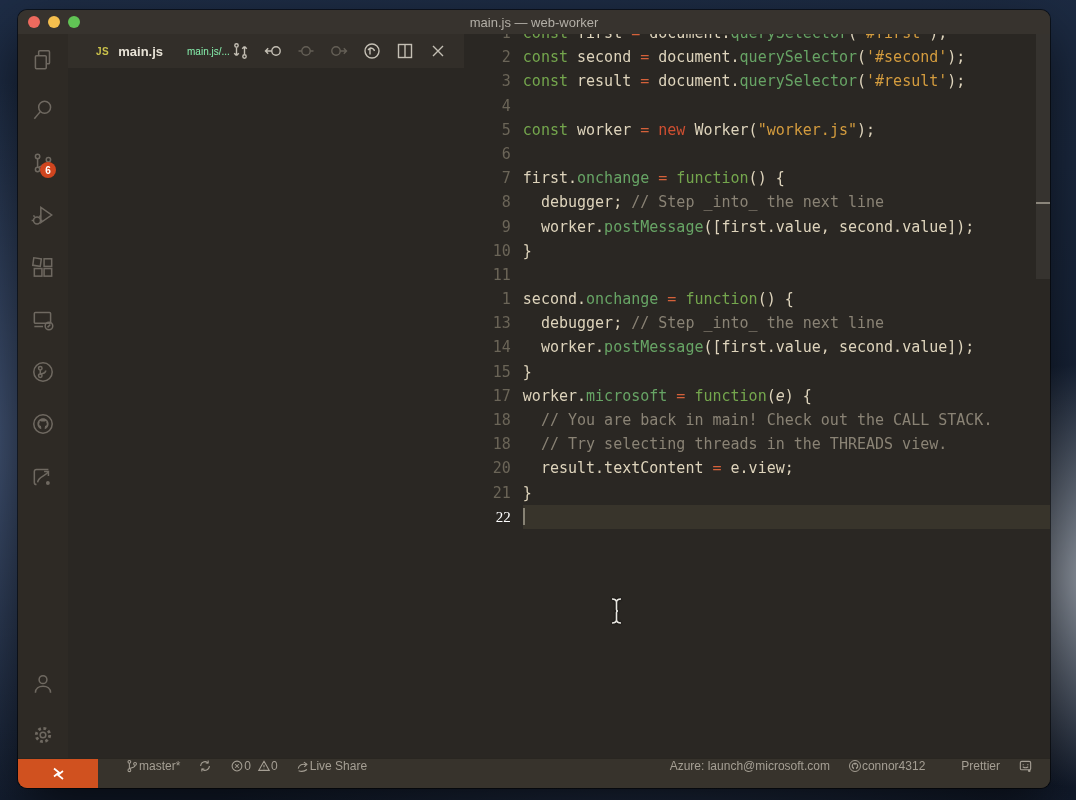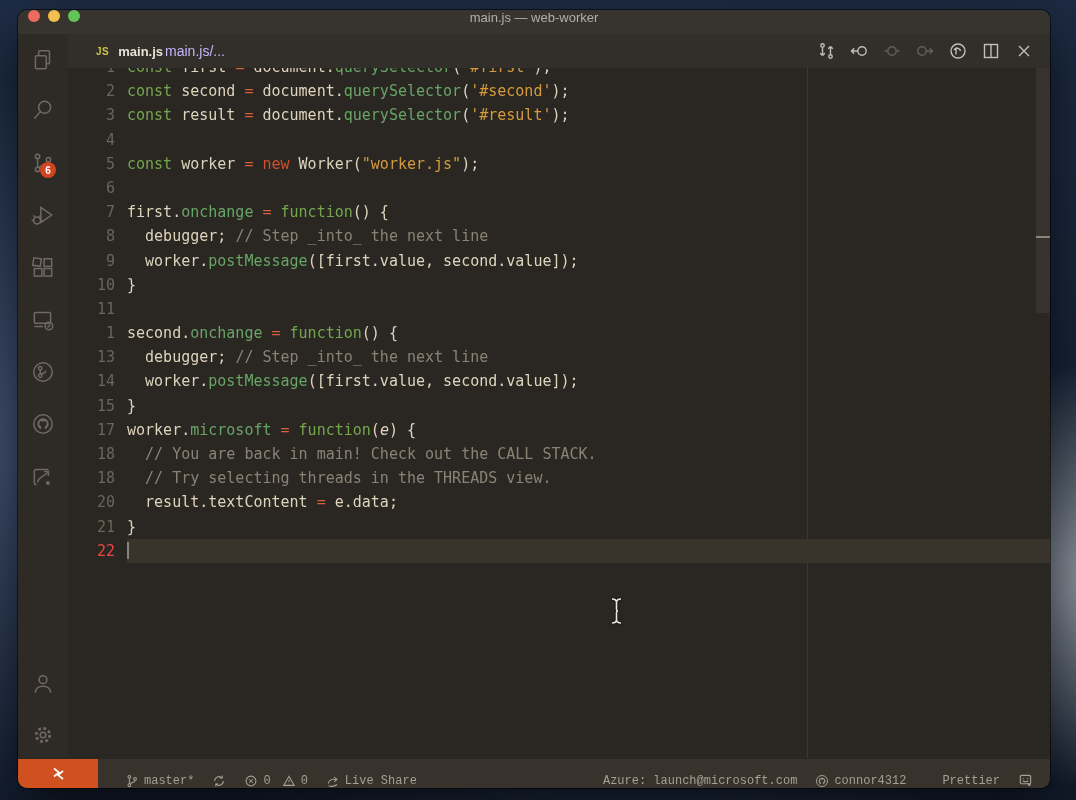--- a/index.html
+++ b/index.html
@@ -15,75 +15,75 @@
   }
   #window{
     position:absolute; left:18px; top:10px; width:1032px; height:778px;
     border-radius:9px; overflow:hidden;
     background:var(--editor-bg,#2a2723);
     box-shadow:0 24px 60px rgba(0,0,0,.65), 0 0 0 1px rgba(0,0,0,.55);
     display:flex; flex-direction:column;
   }
   
   .titlebar{ height:24px; flex:none; background:var(--titlebar-bg,#37332e); position:relative;
-    display:flex; align-items:flex-start; }
+    display:flex; align-items:center; }
   .lights{ display:flex; gap:8px; padding-left:10px; }
   .light{ width:12px; height:12px; border-radius:50%; }
   .light.red{ background:var(--traffic-red,#ed6a5e); }
   .light.yellow{ background:var(--traffic-yellow,#f5bf4e); }
   .light.green{ background:var(--traffic-green,#61c455); }
   .win-title{ position:absolute; left:0; right:0; text-align:center; font-size:13px;
     color:#b3afa7; pointer-events:none; }
   
   .content{ flex:1; min-height:0; display:flex; }
   .activitybar{ width:50px; flex:none; background:var(--activitybar-bg,#2e2a25); position:relative; }
   .ab-item{ position:absolute; left:12px; width:26px; height:26px; }
   .ab-item svg{ width:26px; height:26px; stroke:#6f6а61; }
   .ab-badge{ position:absolute; left:22px; top:128px; width:16px; height:16px; border-radius:50%;
     background:var(--badge-red,#d0451f); color:#fff; font-size:10px; font-weight:bold;
     display:flex; align-items:center; justify-content:center; z-index:2; }
-  .editor-col{ flex:1; min-width:0; display:flex; flex-direction:column; }
+  .editor-col{ flex:1; min-width:0; display:flex; flex-direction:row; }
   
   .tabbar{ height:34px; flex:none; background:var(--tabbar-bg,#322e29); display:flex; align-items:center; }
   .tab{ display:flex; align-items:center; padding-left:28px; gap:9px; height:100%; }
   .js-badge{ color:#cbc24b; font-weight:bold; font-size:10px; letter-spacing:.5px; }
   .tab-label{ color:#e7e2d6; font-size:13px; font-weight:bold; }
-  .breadcrumb{ color:#c4b5fd; font-size:14px; margin-left:2px; }
+  .breadcrumb{ color:#86efac; font-size:10px; margin-left:24px; }
   .tab-actions{ margin-left:auto; display:flex; align-items:center; gap:13px; padding-right:16px; }
   .tb-btn{ width:20px; height:20px; display:flex; align-items:center; justify-content:center; }
   
   .editor{ flex:1; position:relative; overflow:hidden; background:var(--editor-bg,#2a2723); }
   .ruler{ position:absolute; left:739px; top:0; bottom:0; width:1px; background:#3d3930; }
   .code-wrap{ position:absolute; left:0; right:0; top:-13px;
     font-family:"DejaVu Sans Mono", monospace; font-size:15px; }
   .code-row{ display:flex; height:24.2px; line-height:24.2px; position:relative; z-index:1; }
   .ln{ flex:none; width:47px; text-align:right; color:var(--linenum,#6b6558); user-select:none; }
   .code{ flex:1; margin-left:12px; white-space:pre; color:var(--text-code,#ded4bc); }
   .code-row.current .code{ background:var(--current-line-bg,#38342b); }
-  .code-row.current .ln{ color:#ef4444; }
+  .code-row.current .ln{ color:#ffffff;font-family:Liberation Serif, serif; }
   .code-row.current .code::before{ content:""; display:inline-block; width:2px; height:17px;
     vertical-align:-3px; background:#c9c3b1; opacity:.55; }
   .tk-kw{ color:var(--kw,#74a64d); }
   .tk-fn{ color:var(--fn,#67a465); }
   .tk-op{ color:var(--op,#d5613a); }
   .tk-nw{ color:var(--nw,#cf4f31); }
   .tk-st{ color:var(--str,#d49c3e); }
   .tk-cm{ color:var(--comment,#8a8375); }
   .tk-pl{ color:var(--text-code,#ded4bc); }
   .tk-it{ color:var(--text-code,#ded4bc); font-style:italic; }
   .scrollbar{ position:absolute; right:0; top:0; width:14px; height:100%; z-index:3; }
   .sb-slider{ position:absolute; top:0; right:0; width:14px; height:245px; background:rgba(255,255,255,.06); }
   .sb-cursor-marker{ position:absolute; top:168px; right:0; width:14px; height:2px; background:rgba(222,216,200,.5); }
   
   .statusbar{ height:30px; flex:none; background:var(--statusbar-bg,#37332c);
     border-top:1px solid rgba(0,0,0,.25); display:flex; align-items:stretch;
     font-size:12px; color:var(--ui-text,#a59f94); }
   .remote{ width:80px; flex:none; background:var(--accent-orange,#d0511f);
     display:flex; align-items:center; justify-content:center; }
-  .sb-item{ display:flex; align-items:flex-end; gap:5px; padding:0 9px; white-space:nowrap;font-family:Liberation Mono, monospace; }
+  .sb-item{ display:flex; align-items:flex-start; padding:0 9px; white-space:nowrap; }
   .sb-item svg{ flex:none; }
   .sb-right{ margin-left:auto; display:flex; align-items:stretch; padding-right:8px; }
   .gap-l{ margin-left:18px; }
   
   .mouse{ position:absolute; left:610px; top:597px; z-index:50; pointer-events:none;
     filter:drop-shadow(0 0 1px rgba(0,0,0,.9)); }
   svg{ display:block; }
 </style>
 </head>
 <body>
@@ -309,21 +309,21 @@
             <div class="code-row">
               <span class="ln">18</span>
               <span class="code"><span class="tk-cm">  // You are back in main! Check out the CALL STACK.</span></span>
             </div>
             <div class="code-row">
               <span class="ln">18</span>
               <span class="code"><span class="tk-cm">  // Try selecting threads in the THREADS view.</span></span>
             </div>
             <div class="code-row">
               <span class="ln">20</span>
-              <span class="code"><span class="tk-pl">  result.textContent </span><span class="tk-op">=</span><span class="tk-pl"> e.data;</span></span>
+              <span class="code"><span class="tk-pl">  result.textContent </span><span class="tk-op">=</span><span class="tk-pl"> e.view;</span></span>
             </div>
             <div class="code-row">
               <span class="ln">21</span>
               <span class="code"><span class="tk-pl">}</span></span>
             </div>
             <div class="code-row current">
               <span class="ln">22</span>
               <span class="code"></span>
             </div>
           </div>

